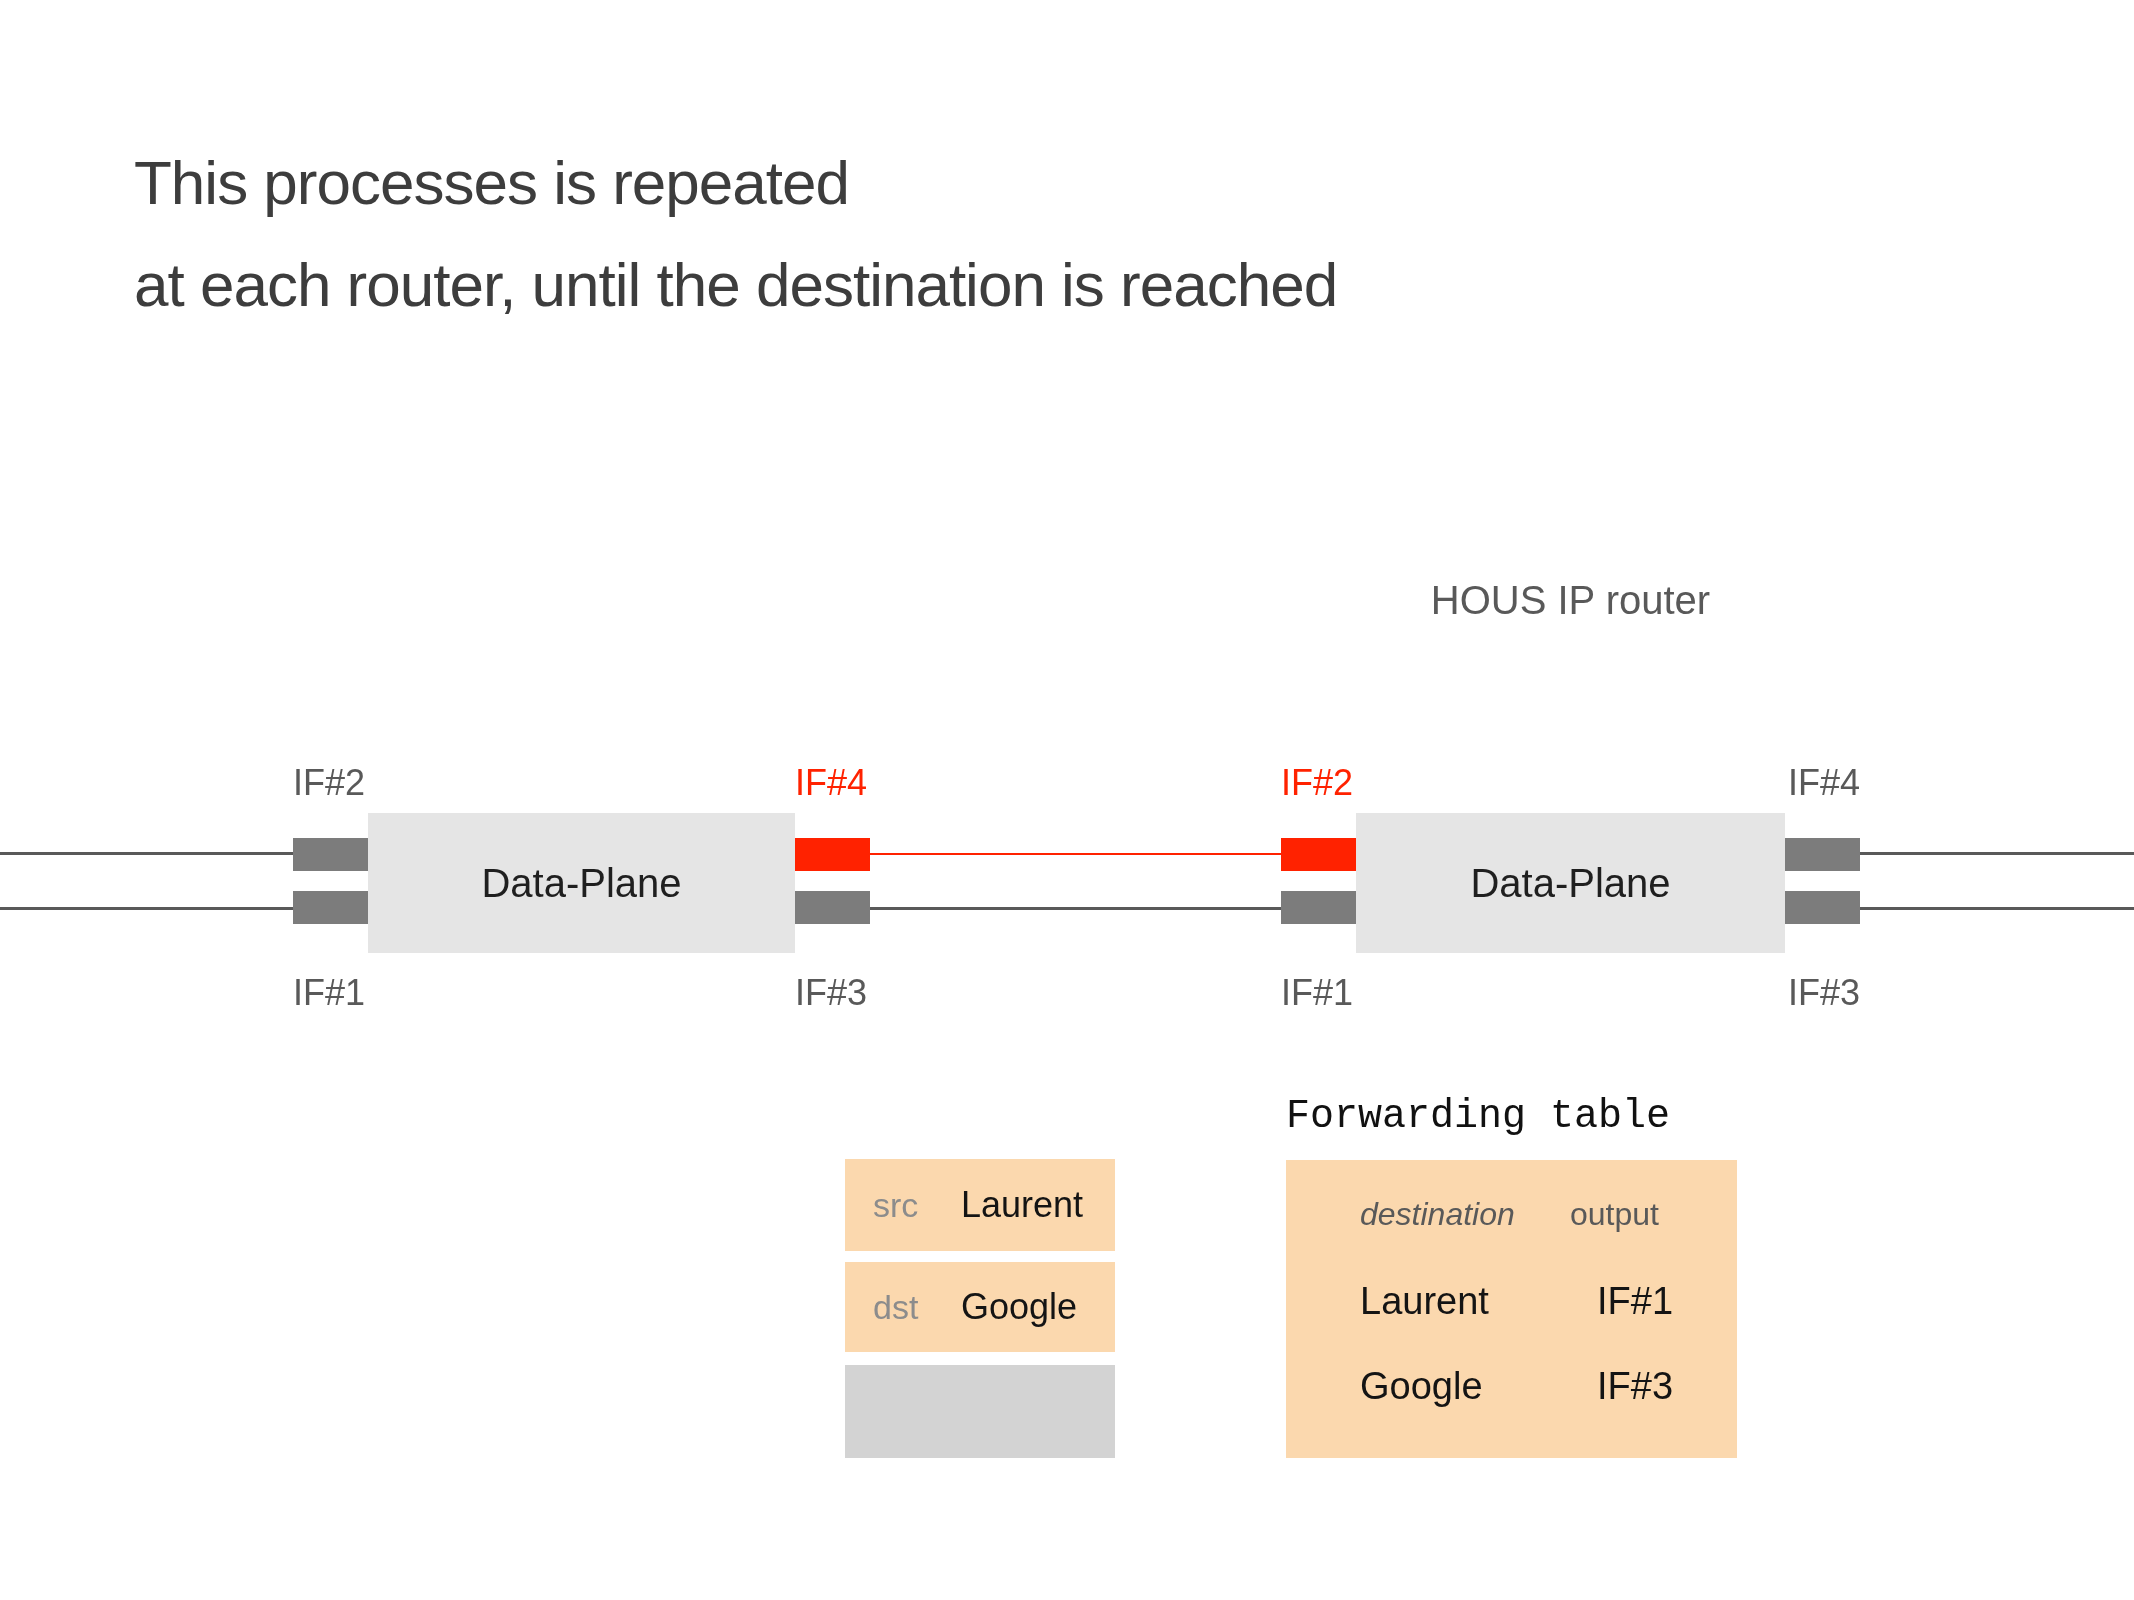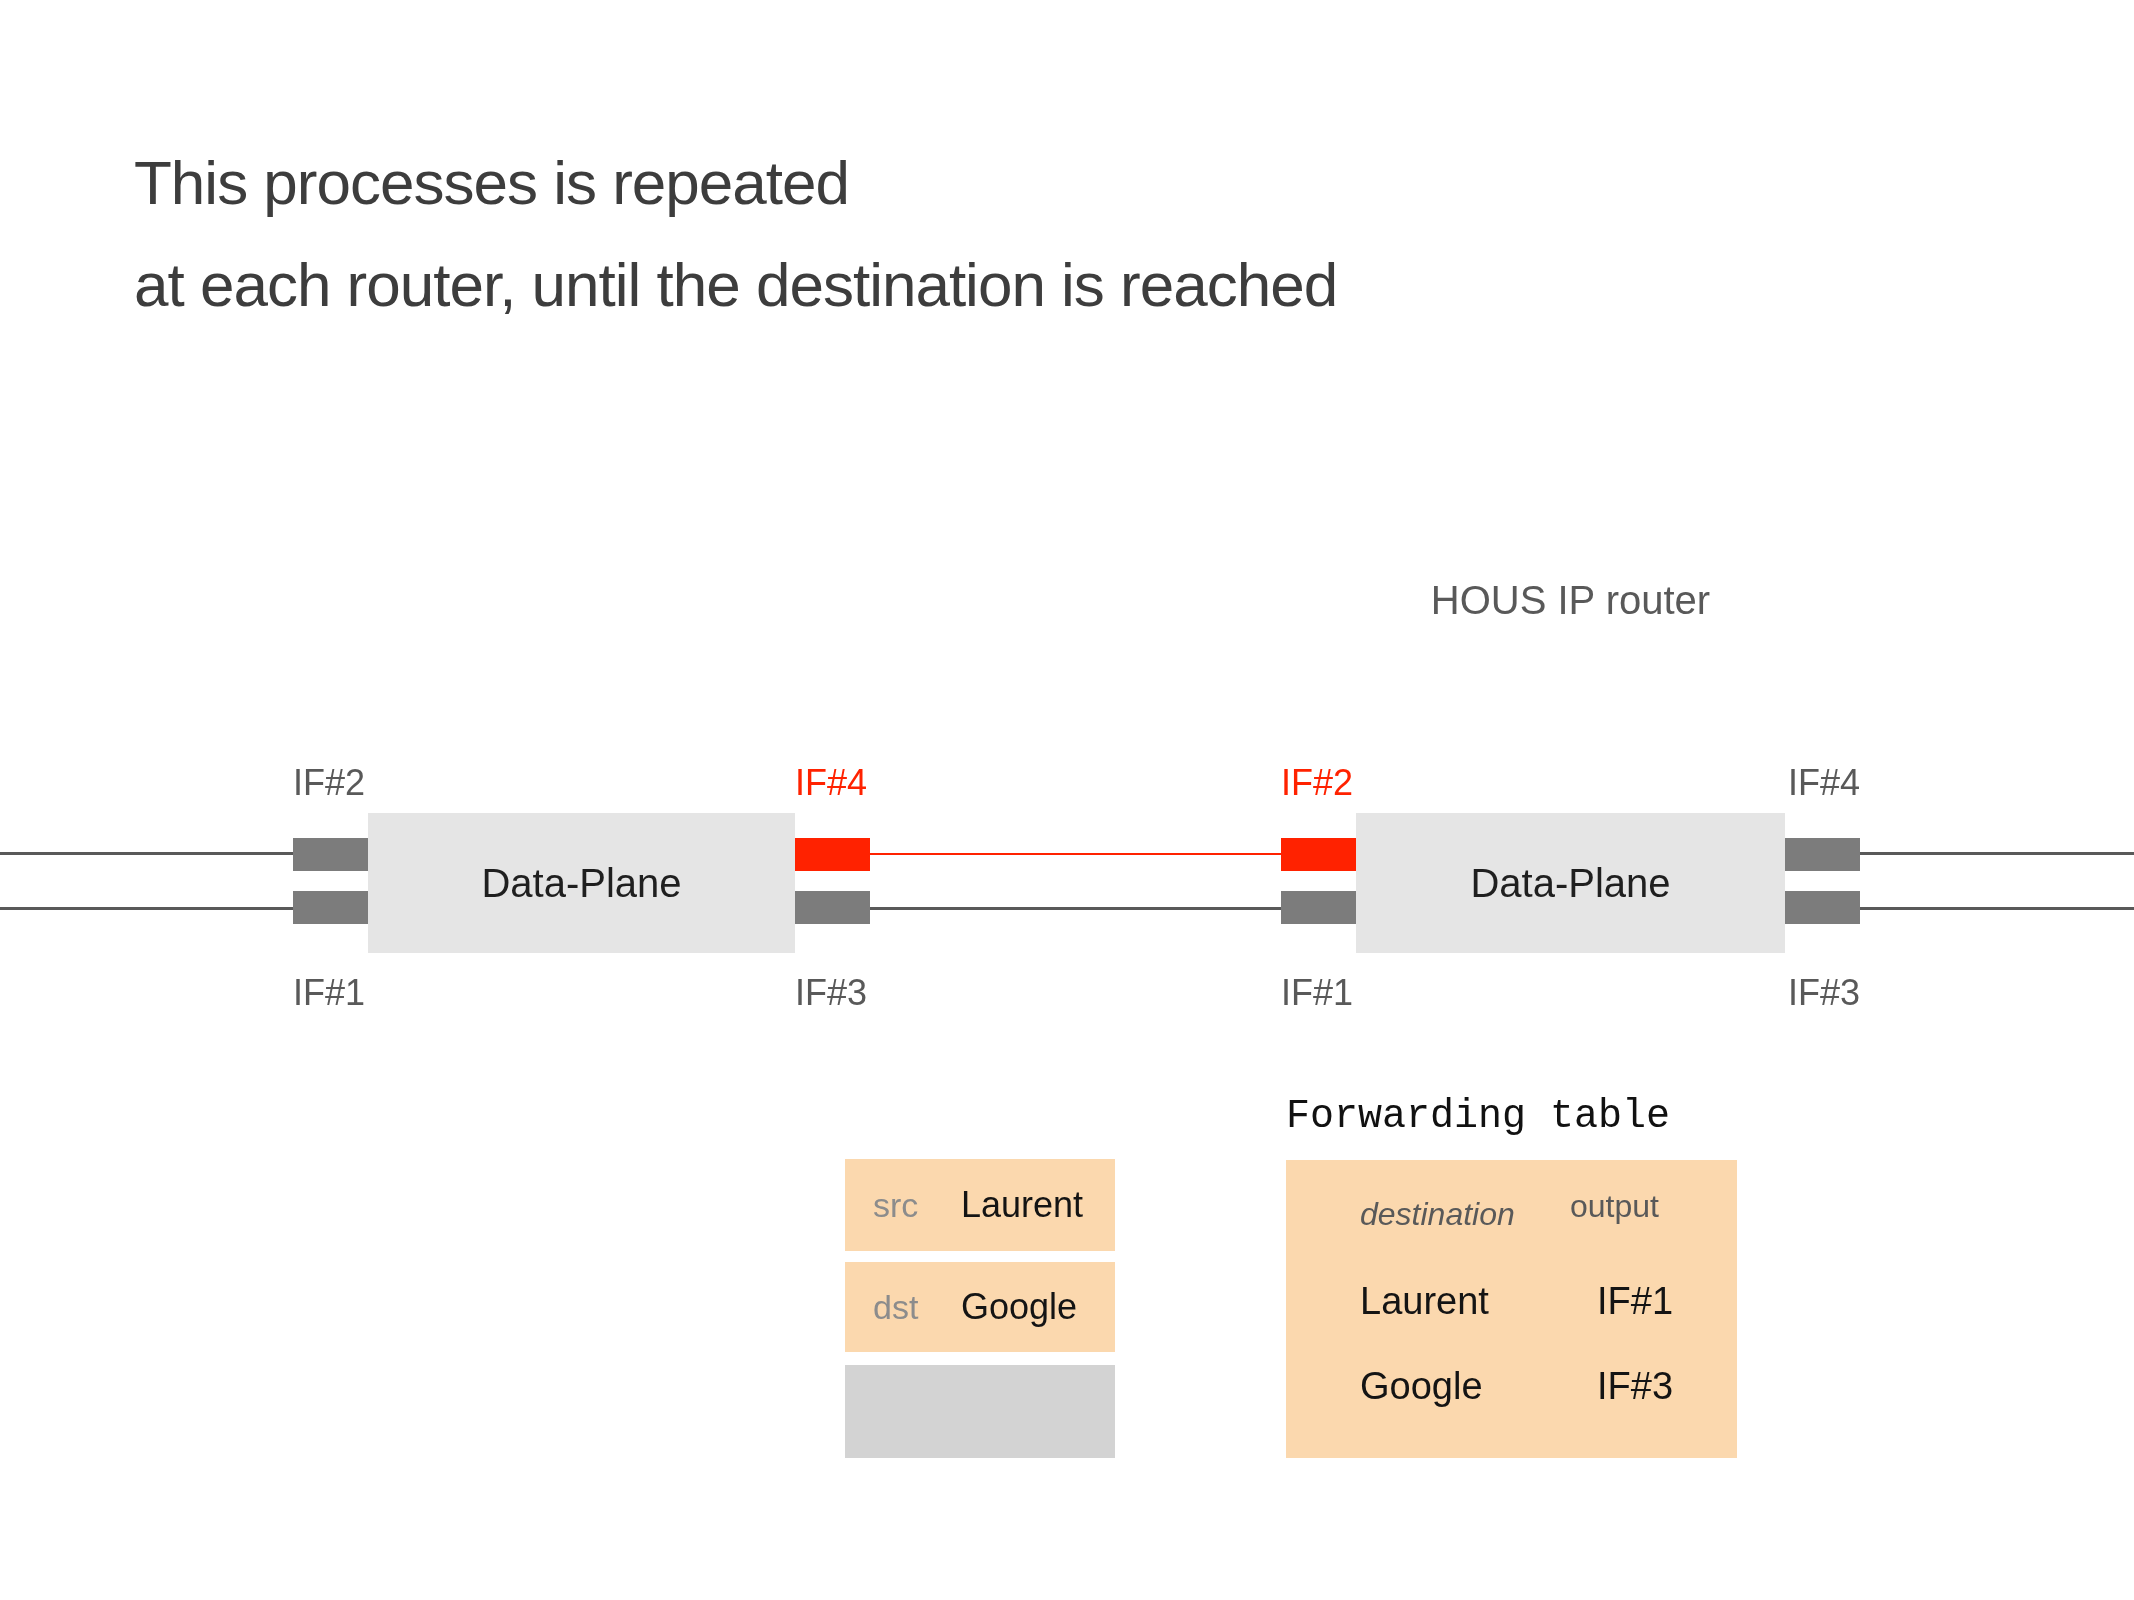--- a/index.html
+++ b/index.html
@@ -171,21 +171,21 @@
   <div class="packet-field" style="left:845px; top:1262px; height:90px;">
     <span class="packet-key">dst</span>
     <span class="packet-value">Google</span>
   </div>
   <div class="packet-payload" style="left:845px; top:1365px;"></div>
 
   <div class="abs ft-title" style="left:1286px; top:1094px;font-family:Liberation Mono, monospace;">Forwarding table</div>
 
   <div class="ft-box">
     <div class="ft-header" style="left:74px; top:36px;font-style:italic;">destination</div>
-    <div class="ft-header" style="left:284px; top:28px;">output</div>
+    <div class="ft-header" style="left:284px; top:36px;">output</div>
 
     <div class="ft-cell" style="left:74px; top:120px;">Laurent</div>
     <div class="ft-cell" style="left:311px; top:120px;">IF#1</div>
 
     <div class="ft-cell" style="left:74px; top:205px;">Google</div>
     <div class="ft-cell" style="left:311px; top:205px;">IF#3</div>
   </div>
 
 </div>
 

